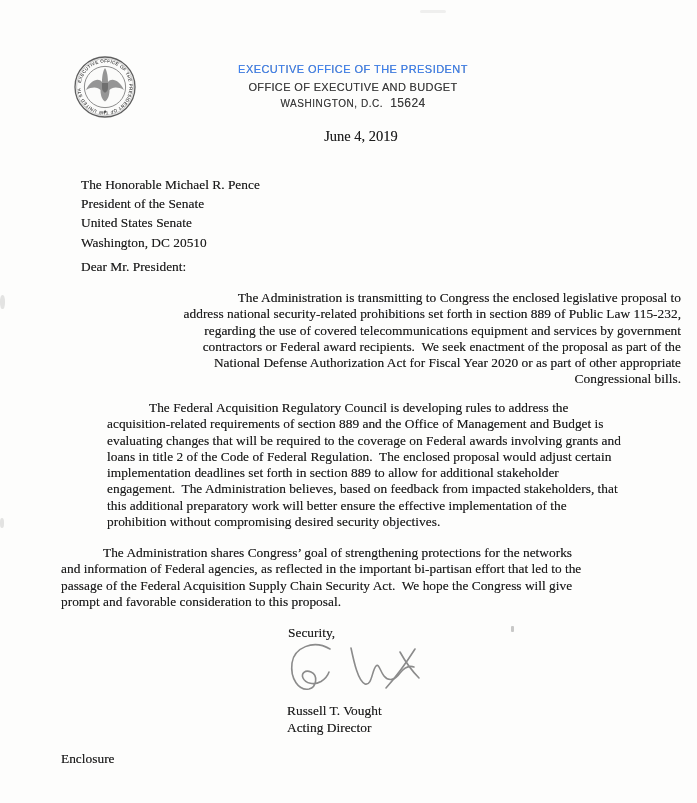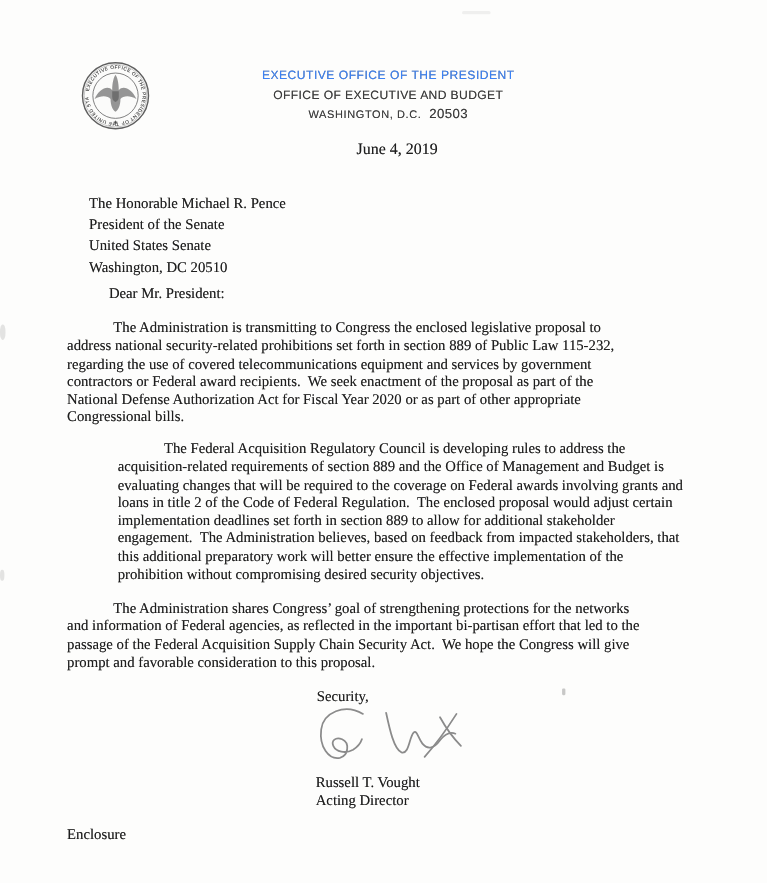--- a/index.html
+++ b/index.html
@@ -18,26 +18,26 @@
   .lh3 { top:96px; font-size:10px;  letter-spacing:0.55px; }
   .lh3 .zip { font-size:12px; letter-spacing:0.4px; margin-left:7px; }
 
   .seal { position:absolute; left:73px; top:55px; width:64px; height:64px; }
 
   .date { position:absolute; top:128px; left:0; right:0; padding-left:25px;
           text-align:center; font-size:14.5px; }
 
   .addr { position:absolute; left:81px; top:175px; font-size:13.4px;
           line-height:19.2px; white-space:pre; }
-  .salutation { position:absolute; left:99px; top:259px; font-size:13.4px; }
+  .salutation { position:absolute; left:81px; top:259px; font-size:13.4px; }
 
   .para { position:absolute; left:61px; width:620px; font-size:13.4px;
           line-height:16.3px; white-space:pre; }
   .para .ind { display:inline-block; width:42px; }
-  .p1 { top:290px; } .p2 { top:400px;margin-left:46px; } .p3 { top:545px; }
+  .p1 { top:290px;text-align:right; } .p2 { top:400px;margin-left:46px; } .p3 { top:545px; }
 
   .valediction { position:absolute; left:288px; top:625px; font-size:13.4px; }
   .signature   { position:absolute; left:285px; top:640px; }
   .signer      { position:absolute; left:287px; top:703px; font-size:13.4px;
                  line-height:16.6px; }
   .enclosure   { position:absolute; left:61px; top:751px; font-size:13.4px; }
 
   
   .speck { position:absolute; background:rgba(95,95,95,0.16); border-radius:45%; }
   .sp1 { left:0;   top:295px; width:5px;  height:14px; }
@@ -63,21 +63,21 @@
       <path fill="#8a8a8a" opacity="0.9" d="M13,35 C17,26 25,22 29,27 C29,20 30.5,15 32,13 C33.5,15 35,20 35,27
            C39,22 47,26 51,35 C45,31.5 39,32 36.5,35 C36.5,41 34.5,45 32,46.5
            C29.5,45 27.5,41 27.5,35 C25,32 19,31.5 13,35 Z"></path>
       <path fill="#6f6f6f" d="M29,28 h6 v5 c0,2.6 -1.4,4.1 -3,4.7 c-1.6,-0.6 -3,-2.1 -3,-4.7 Z"></path>
     </g>
   </svg>
 
   <div class="lh lh1">EXECUTIVE OFFICE OF THE PRESIDENT</div>
   <div class="lh lh2">OFFICE OF EXECUTIVE AND BUDGET</div>
   <div class="lh lh3">
-    <span>WASHINGTON, D.C.</span><span class="zip">20503</span>
+    <span>WASHINGTON, D.C.</span><span class="zip">15624</span>
   </div>
 
   <div class="date">June 4, 2019</div>
 
   <div class="addr">The Honorable Michael R. Pence
 President of the Senate
 United States Senate
 Washington, DC 20510</div>
 
   <div class="salutation">Dear Mr. President:</div>

